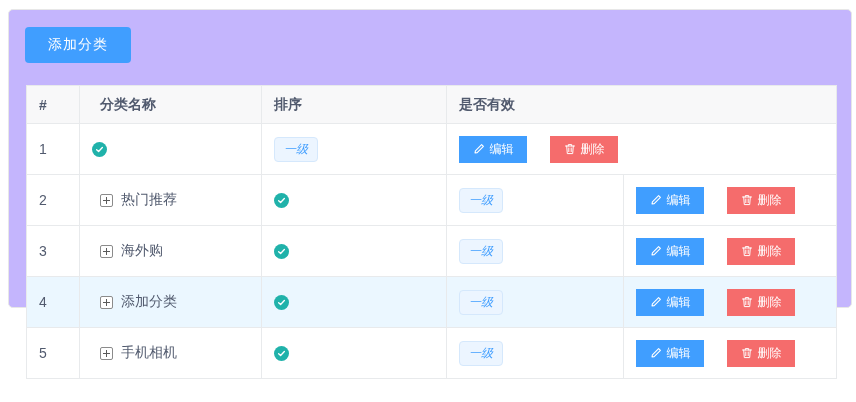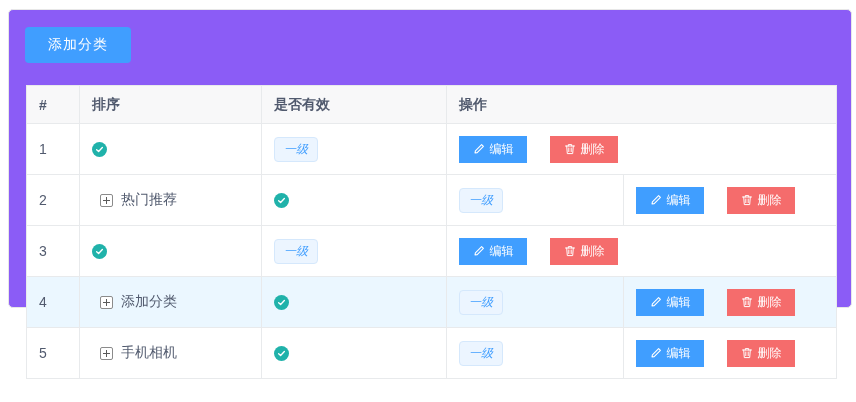--- a/index.html
+++ b/index.html
@@ -11,21 +11,21 @@
     --header-bg:#f8f8f9;
     --border:#e8eaec;
     --text:#515a6e;
     --row-highlight:#ebf7ff;
   }
   *{box-sizing:border-box;margin:0;padding:0;}
   html,body{width:856px;height:402px;background:#fff;overflow:hidden;
     font-family:"Liberation Sans","DejaVu Sans",sans-serif;color:var(--text);}
   .card{
     position:absolute;left:8px;top:9px;width:844px;height:299px;
-    background:#8b5cf6;border:1px solid #e7e7e7;border-radius:5px;
+    background:#c4b5fd;border:1px solid #e7e7e7;border-radius:5px;
   }
   .add-btn{
     display:inline-flex;align-items:center;justify-content:center;
     margin:17px 0 0 16px;min-width:106px;height:36px;padding:0 18px;
     background:var(--primary);color:#fff;font-size:14px;border:none;
     border-radius:4px;cursor:pointer;letter-spacing:1px;
   }
   .table{
     margin:22px 0 0 17px;width:811px;
     border:1px solid var(--border);border-bottom:none;
@@ -79,23 +79,23 @@
 </head>
 <body>
 
 <div class="card">
 
   <button class="add-btn">添加分类</button>
 
   <div class="table">
     <div class="tr head">
       <div class="td">#</div>
+      <div class="td name">分类名称</div>
       <div class="td">排序</div>
       <div class="td">是否有效</div>
-      <div class="td">操作</div>
     </div>
     <div id="table-body">
   <div class="tr row">
     <div class="td">1</div>
     <div class="td">
       <span class="check">
         <svg width="9" height="9" viewBox="0 0 12 12">
           <polyline points="2.2,6.2 4.8,8.6 9.8,3.4" fill="none" stroke="#ffffff" stroke-width="1.8" stroke-linecap="round" stroke-linejoin="round"></polyline>
         </svg>
       </span>
@@ -146,20 +146,24 @@
         <svg width="12" height="12" viewBox="0 0 12 12">
           <path d="M1.5 3 H10.5 M4.3 3 V1.6 H7.7 V3 M2.7 3 L3.3 10.6 H8.7 L9.3 3 M4.8 5 V8.6 M7.2 5 V8.6" fill="none" stroke="#ffffff" stroke-width="1" stroke-linecap="round"></path>
         </svg>
         <span>删除</span>
       </button>
     </div>
   </div>
 
   <div class="tr row">
     <div class="td">3</div>
+    <div class="td name">
+      <span class="expand"></span>
+      <span>海外购</span>
+    </div>
     <div class="td">
       <span class="check">
         <svg width="9" height="9" viewBox="0 0 12 12">
           <polyline points="2.2,6.2 4.8,8.6 9.8,3.4" fill="none" stroke="#ffffff" stroke-width="1.8" stroke-linecap="round" stroke-linejoin="round"></polyline>
         </svg>
       </span>
     </div>
     <div class="td">
       <span class="tag">一级</span>
     </div>

